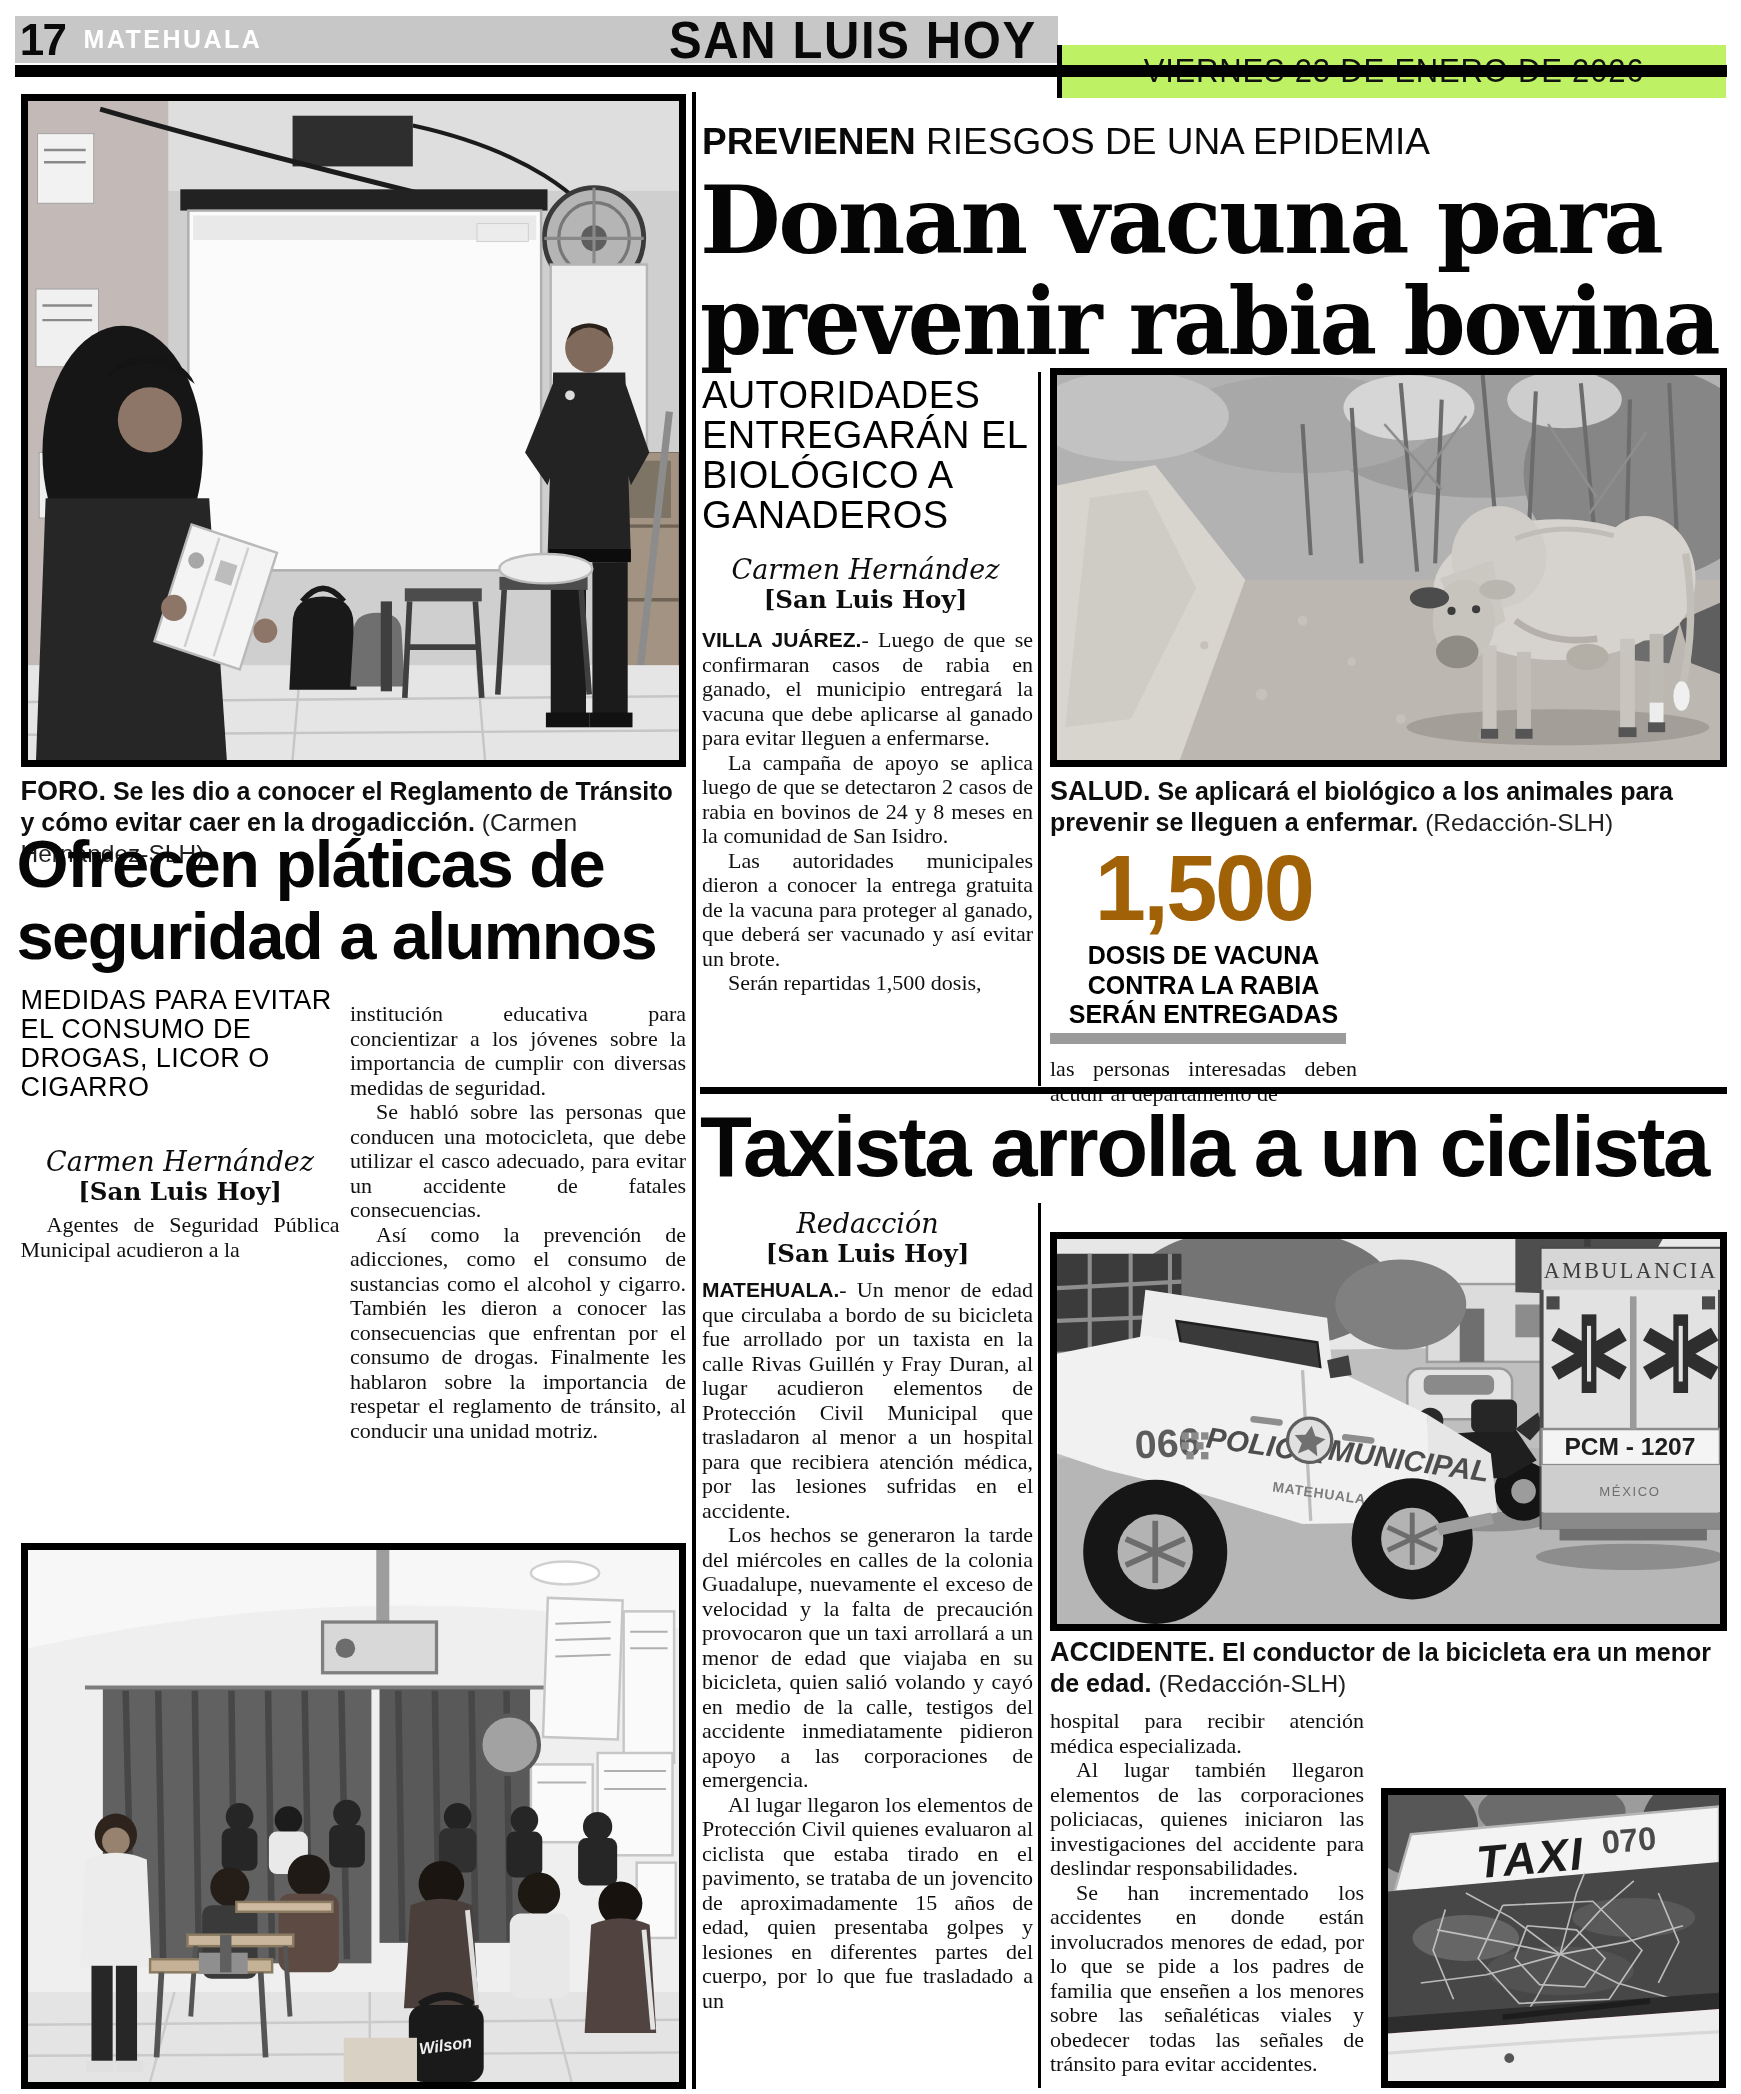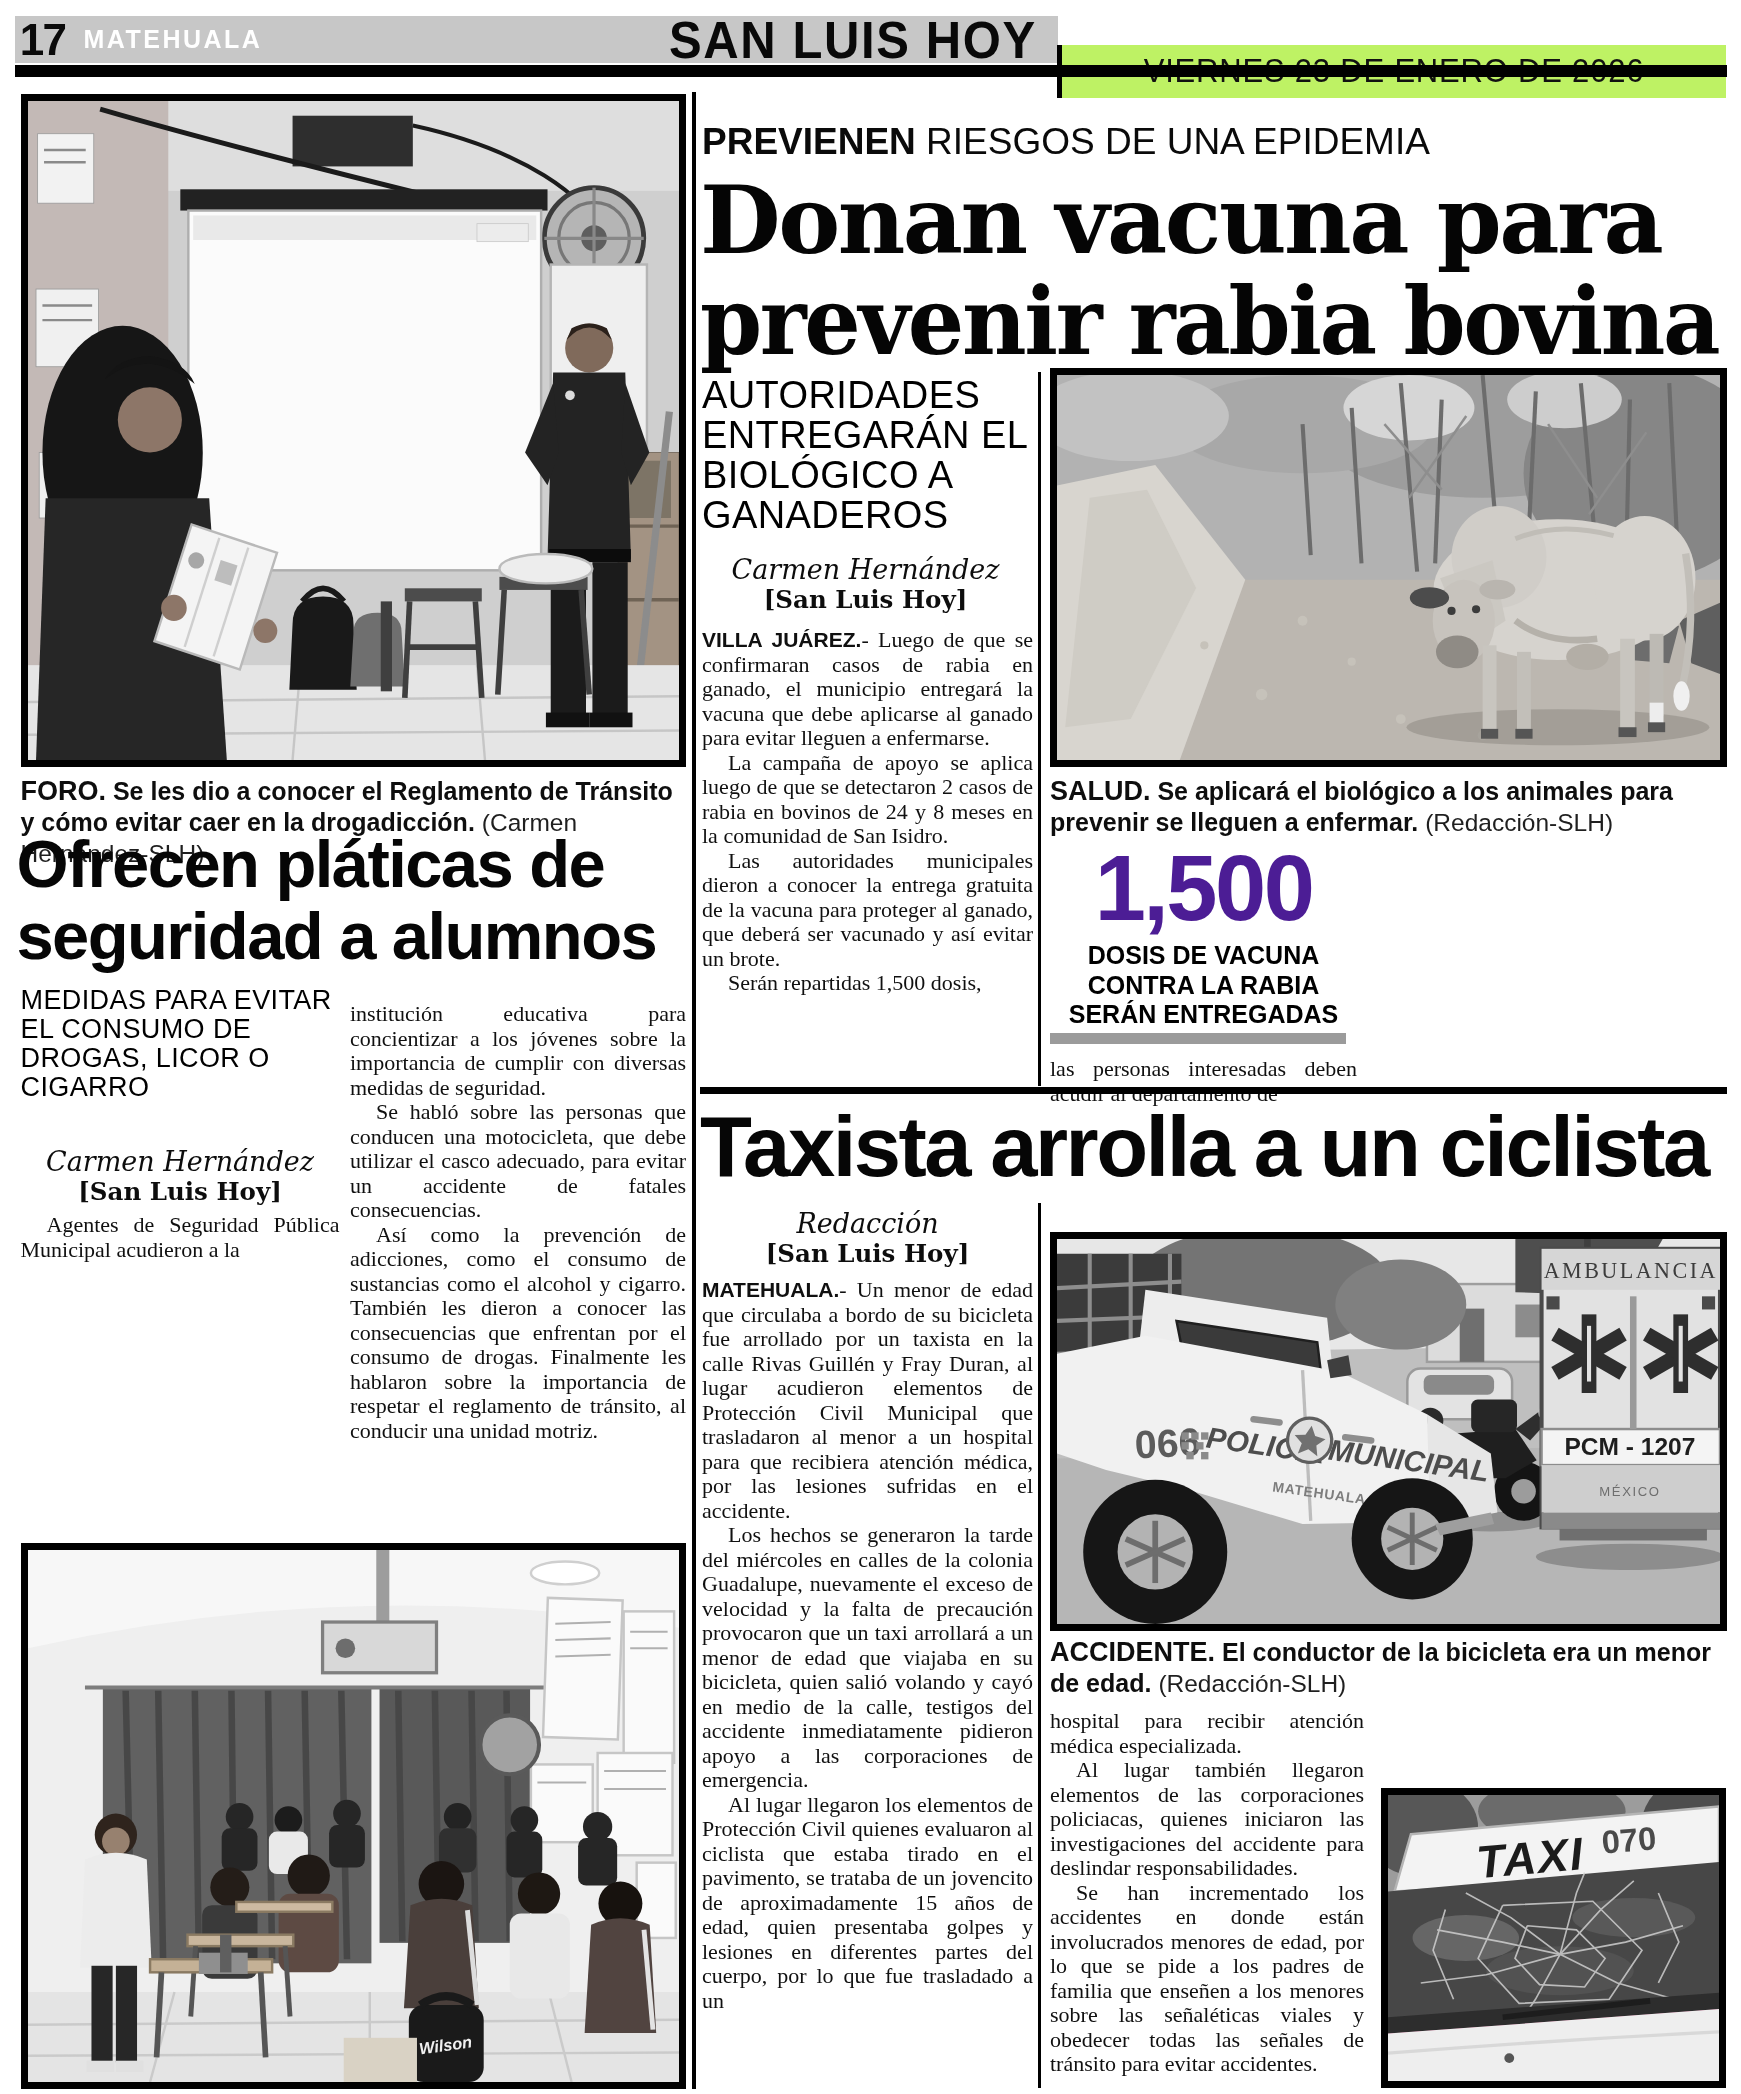--- a/index.html
+++ b/index.html
@@ -62,21 +62,21 @@
 
   
   .bodycol { font-size:22px; line-height:24.5px; text-align:justify; overflow:hidden;
              font-family:"Liberation Serif",serif; color:#101010; }
   .bodycol p { margin:0; }
   .bodycol p.ind { text-indent:26px; }
   .lead-in { font-family:"Liberation Sans",sans-serif; font-weight:800; font-size:21px; }
 
   
   .callout-num { font-family:"Liberation Sans",sans-serif; font-weight:900; font-size:92px;
-                 letter-spacing:-2.5px; color:#4c1d95; text-align:center; }
+                 letter-spacing:-2.5px; color:#a16207; text-align:center; }
   .callout-label { font-family:"Liberation Sans",sans-serif; font-weight:800; font-size:25px;
                  line-height:29.5px; text-align:center; color:#000; }
   .callout-bar { background:#9b9b9b; height:10.6px; }
 </style>
 </head>
 <body>
 
 <div class="abs hdr-band">
   <span class="hdr-page">17</span>
   <span class="hdr-section">MATEHUALA</span>

